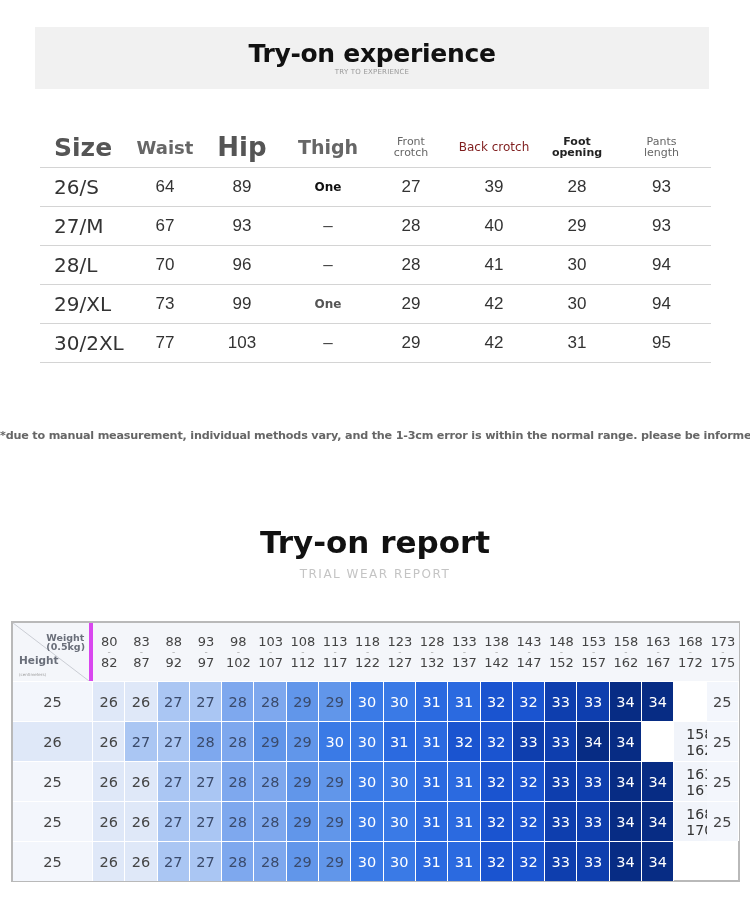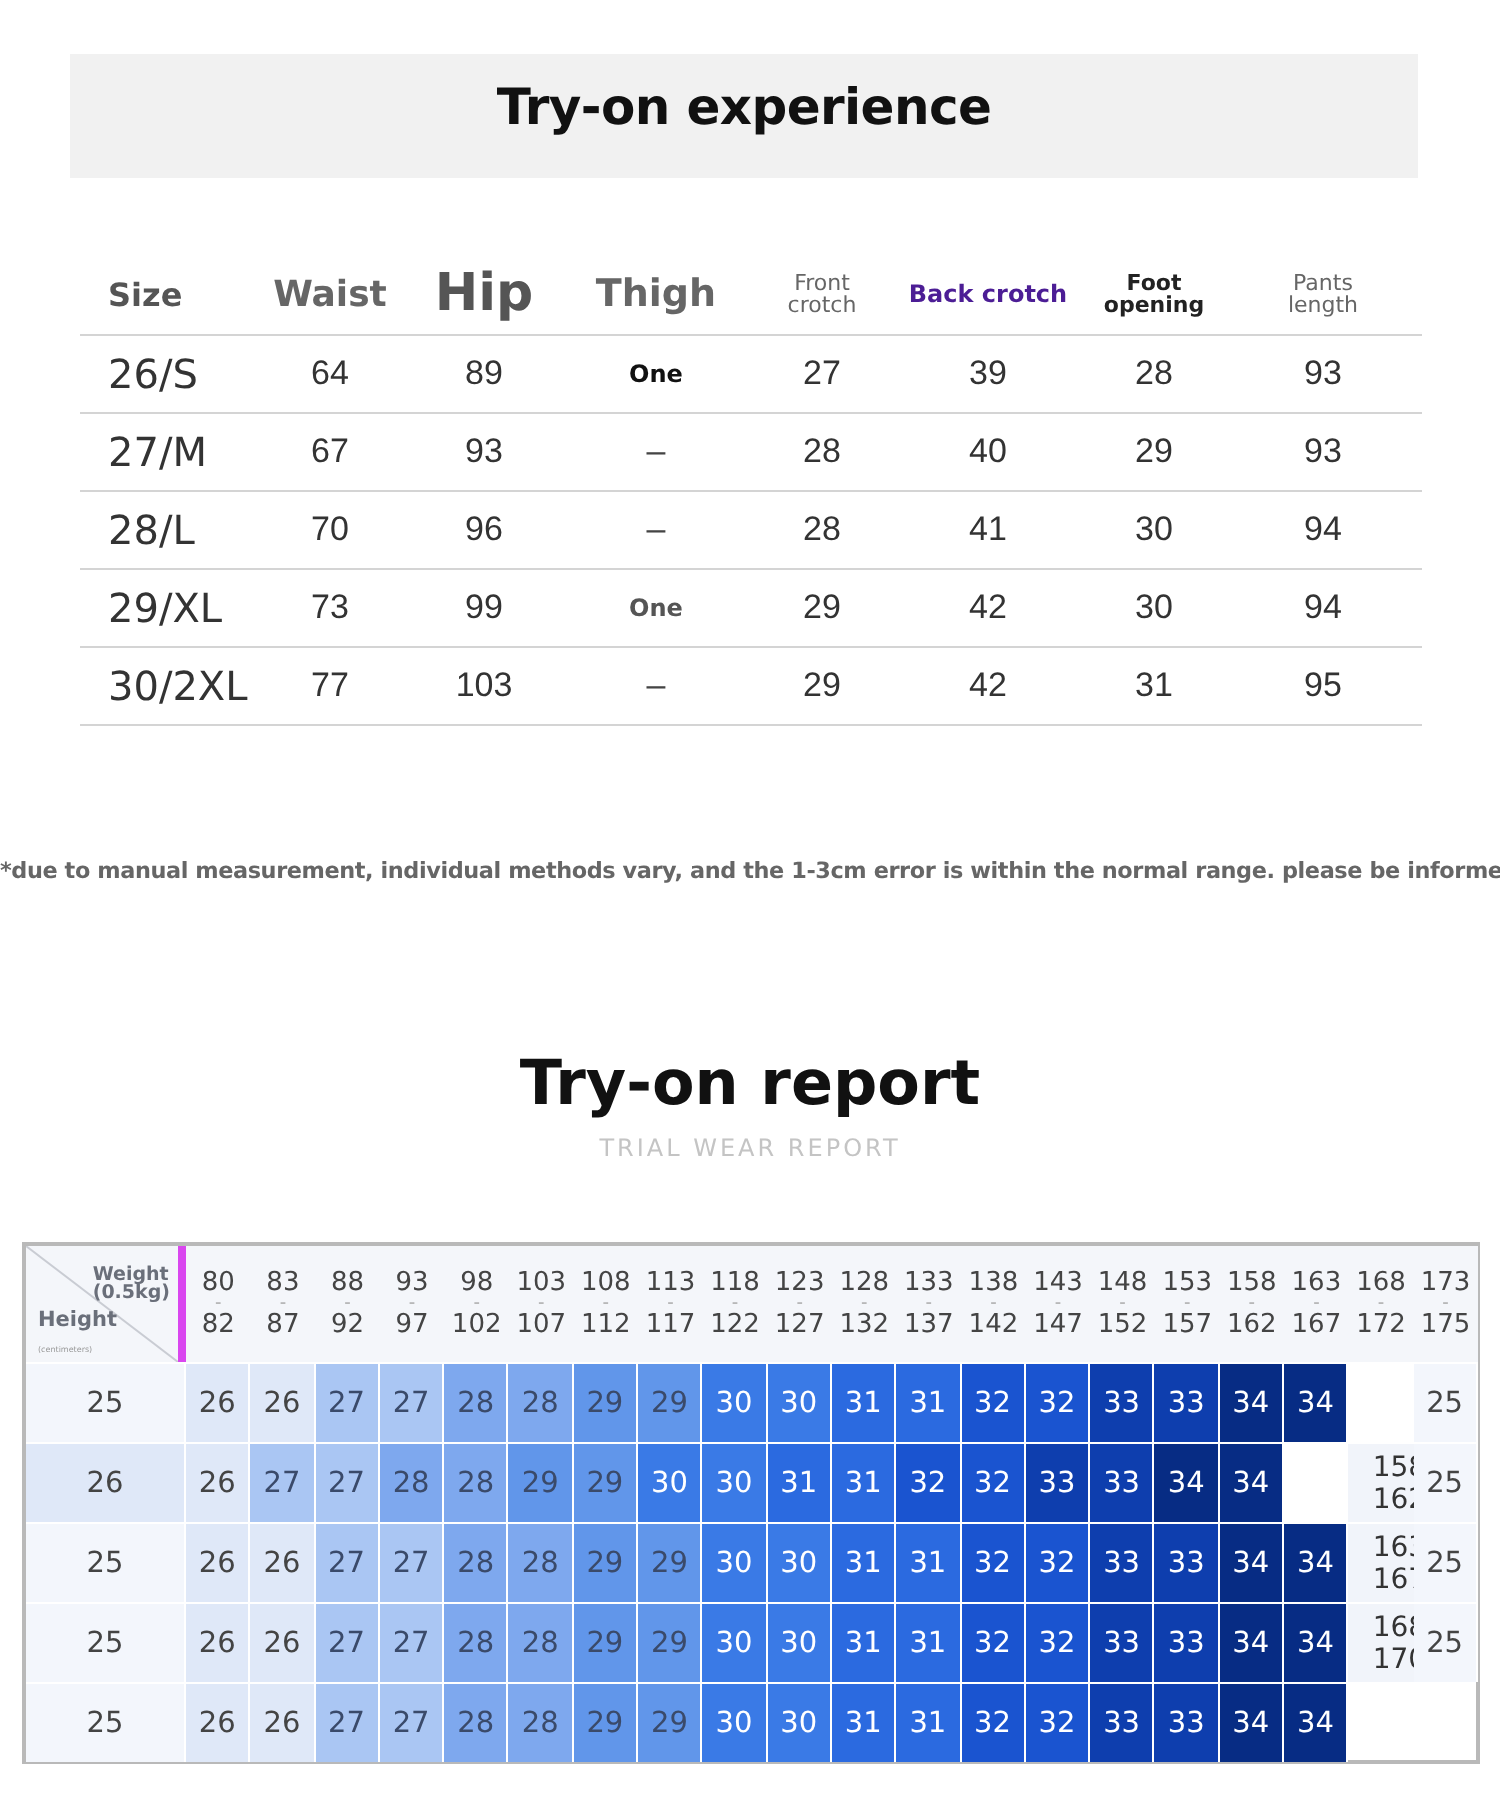--- a/index.html
+++ b/index.html
@@ -26,21 +26,21 @@
   .size-table th {
     height: 39px; font-weight: bold; color: #666; vertical-align: middle;
     border-bottom: 1px solid #d4d4d4; text-align: center;
   }
   .size-table td {
     height: 39px; text-align: center; vertical-align: middle;
     font-family: "Liberation Sans", sans-serif; font-size: 17px; color: #333;
     border-bottom: 1px solid #d4d4d4;
   }
   .size-table td.size-col { text-align: left; padding-left: 14px; font-family: "DejaVu Sans", sans-serif; font-size: 20px; }
-  .size-table th.size-col { text-align: left; padding-left: 14px; font-size: 16px; color: #555; }
+  .size-table th.size-col { text-align: left; padding-left: 14px; font-size: 25px; color: #555; }
   .h-waist { font-size: 18px; }
   .h-hip { font-size: 26px; color: #555 !important; }
   .h-thigh { font-size: 19px; }
   .h-small { font-size: 11px; font-weight: normal !important; line-height: 11px; }
   .h-back { font-size: 12px; }
   .h-foot { font-size: 11px; color: #222 !important; line-height: 11px; }
   .thigh-one { font-family: "DejaVu Sans", sans-serif !important; font-weight: bold; font-size: 12px !important; color: #111 !important; }
   .thigh-one.tiny { font-size: 9px !important; }
   .thigh-dash { color: #444 !important; }
 
@@ -101,34 +101,35 @@
     display: flex; align-items: center; justify-content: center;
     font-size: 14.5px; border: 1px solid #fff; border-width: 1px 1px 0 0;
   }
   .vcell.empty { background: #ffffff; }
 </style>
 </head>
 <body>
 
 <div class="banner">
   <div class="banner-title">Try-on experience</div>
+  <div class="banner-sub">TRY TO EXPERIENCE</div>
 </div>
 
 <table class="size-table">
   <thead>
     <tr>
       <th class="size-col" style="width:86px">Size</th>
       <th class="h-waist" style="width:78px">Waist</th>
       <th class="h-hip" style="width:76px">Hip</th>
       <th class="h-thigh" style="width:96px">Thigh</th>
       <th class="h-small" style="width:70px">
         <div>Front</div>
         <div>crotch</div>
       </th>
-      <th class="h-back" style="width:96px; font-weight:bold; color:#4c1d95;">Back crotch</th>
+      <th class="h-back" style="width:96px; font-weight:normal; color:#7f1d1d;">Back crotch</th>
       <th class="h-foot" style="width:70px">
         <div>Foot</div>
         <div>opening</div>
       </th>
       <th class="h-small" style="width:99px">
         <div>Pants</div>
         <div>length</div>
       </th>
     </tr>
   </thead>

